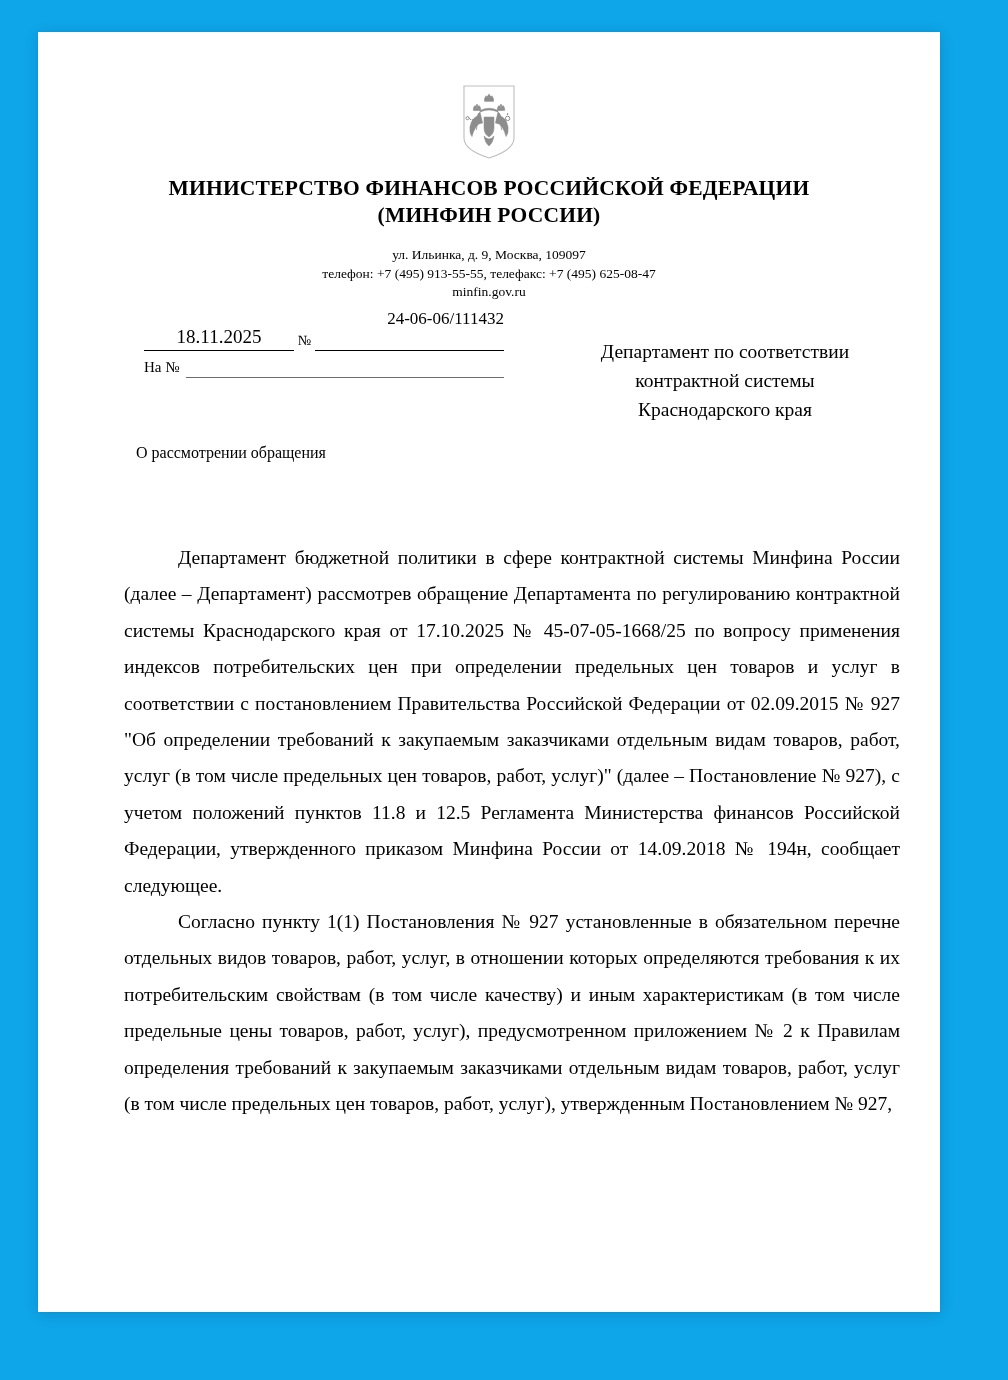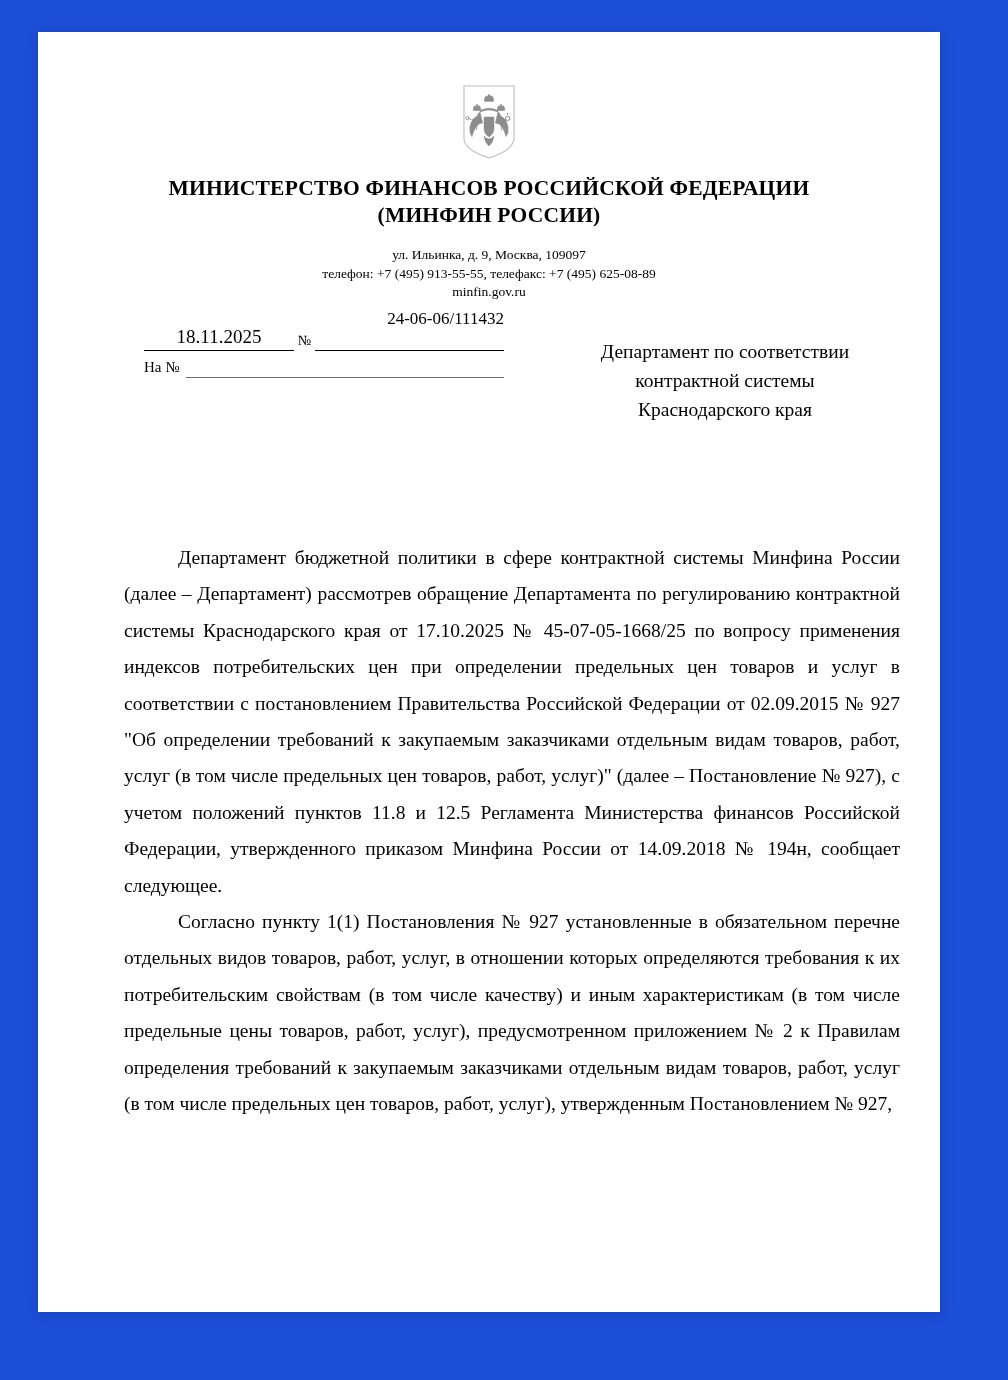--- a/index.html
+++ b/index.html
@@ -12,21 +12,21 @@
     height: 1380px;
     font-family: "Liberation Serif", "DejaVu Serif", serif;
     color: #000000;
     overflow: hidden;
   }
 
   .page-canvas {
     position: relative;
     width: 1008px;
     height: 1380px;
-    background: #1d4ed8;
+    background: #0ea5e9;
     text-decoration: underline;
   }
 
   .paper {
     position: absolute;
     left: 38px;
     top: 32px;
     width: 902px;
     height: 1280px;
     background: #ffffff;
@@ -225,41 +225,42 @@
       </span>
     </div>
 
     <div class="org-title">
       <span>МИНИСТЕРСТВО ФИНАНСОВ РОССИЙСКОЙ ФЕДЕРАЦИИ</span>
       <span class="line2">(МИНФИН РОССИИ)</span>
     </div>
 
     <div class="contacts">
       <div>ул. Ильинка, д. 9, Москва, 109097</div>
-      <div>телефон: +7 (495) 913-55-55, телефакс: +7 (495) 625-08-89</div>
+      <div>телефон: +7 (495) 913-55-55, телефакс: +7 (495) 625-08-47</div>
       <div>minfin.gov.ru</div>
     </div>
 
     <div class="ref-row">
       <div class="ref-date">18.11.2025</div>
       <div class="ref-no-sym">№</div>
       <div class="ref-num">24-06-06/111432</div>
     </div>
 
     <div class="onref-row">
       <div class="onref-label">На №</div>
       <div class="onref-line"></div>
     </div>
 
     <div class="addressee">
       <div>Департамент по соответствии</div>
       <div>контрактной системы</div>
       <div>Краснодарского края</div>
     </div>
 
+    <div class="subject">О рассмотрении обращения</div>
 
     <div class="body-text">
       <p class="last-ragged">Департамент бюджетной политики в сфере контрактной системы Минфина России (далее – Департамент) рассмотрев обращение Департамента по регулированию контрактной системы Краснодарского края от 17.10.2025 № 45-07-05-1668/25 по вопросу применения индексов потребительских цен при определении предельных цен товаров и услуг в соответствии с постановлением Правительства Российской Федерации от 02.09.2015 № 927 "Об определении требований к закупаемым заказчиками отдельным видам товаров, работ, услуг (в том числе предельных цен товаров, работ, услуг)" (далее – Постановление № 927), с учетом положений пунктов 11.8 и 12.5 Регламента Министерства финансов Российской Федерации, утвержденного приказом Минфина России от 14.09.2018 № 194н, сообщает следующее.</p>
       <p>Согласно пункту 1(1) Постановления № 927 установленные в обязательном перечне отдельных видов товаров, работ, услуг, в отношении которых определяются требования к их потребительским свойствам (в том числе качеству) и иным характеристикам (в том числе предельные цены товаров, работ, услуг), предусмотренном приложением № 2 к Правилам определения требований к закупаемым заказчиками отдельным видам товаров, работ, услуг (в том числе предельных цен товаров, работ, услуг), утвержденным Постановлением № 927,</p>
     </div>
 
   </div>
 </div>
 
 </body></html>

